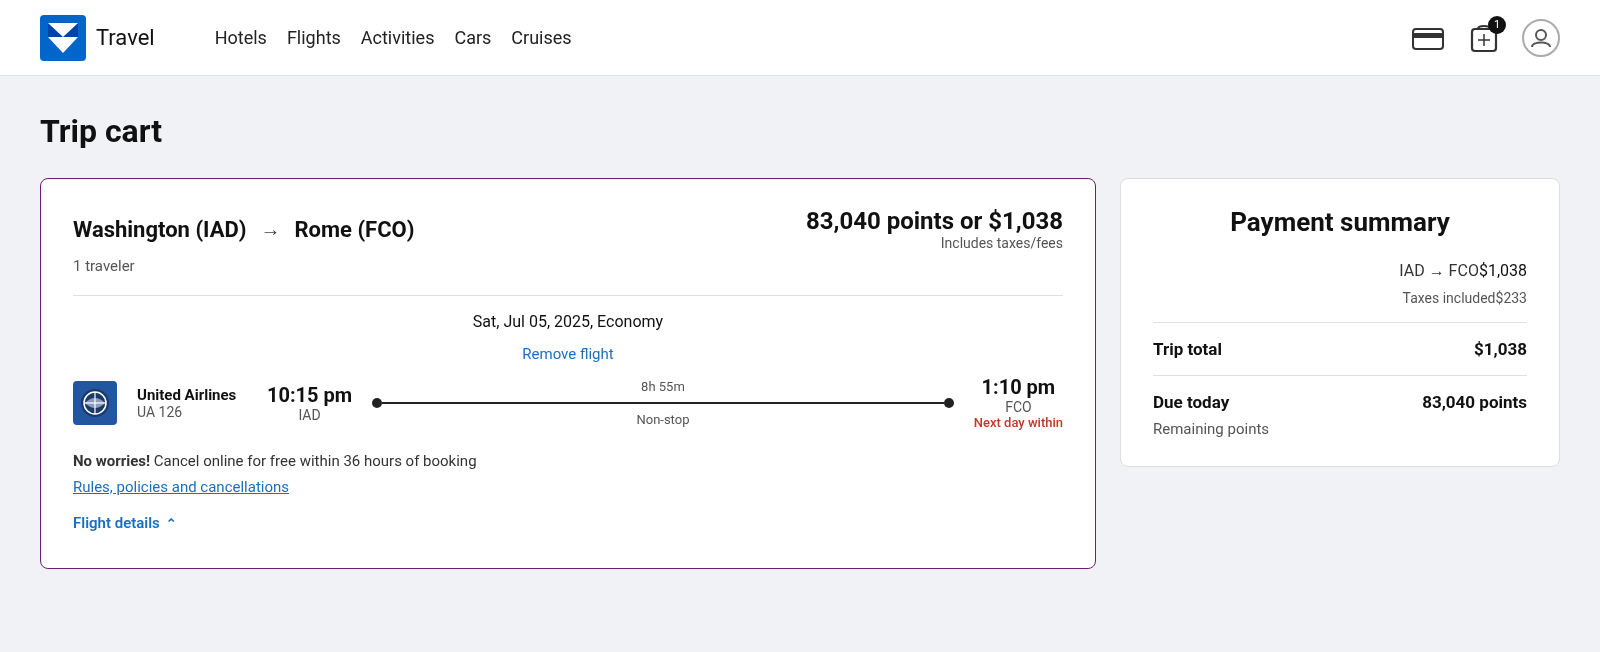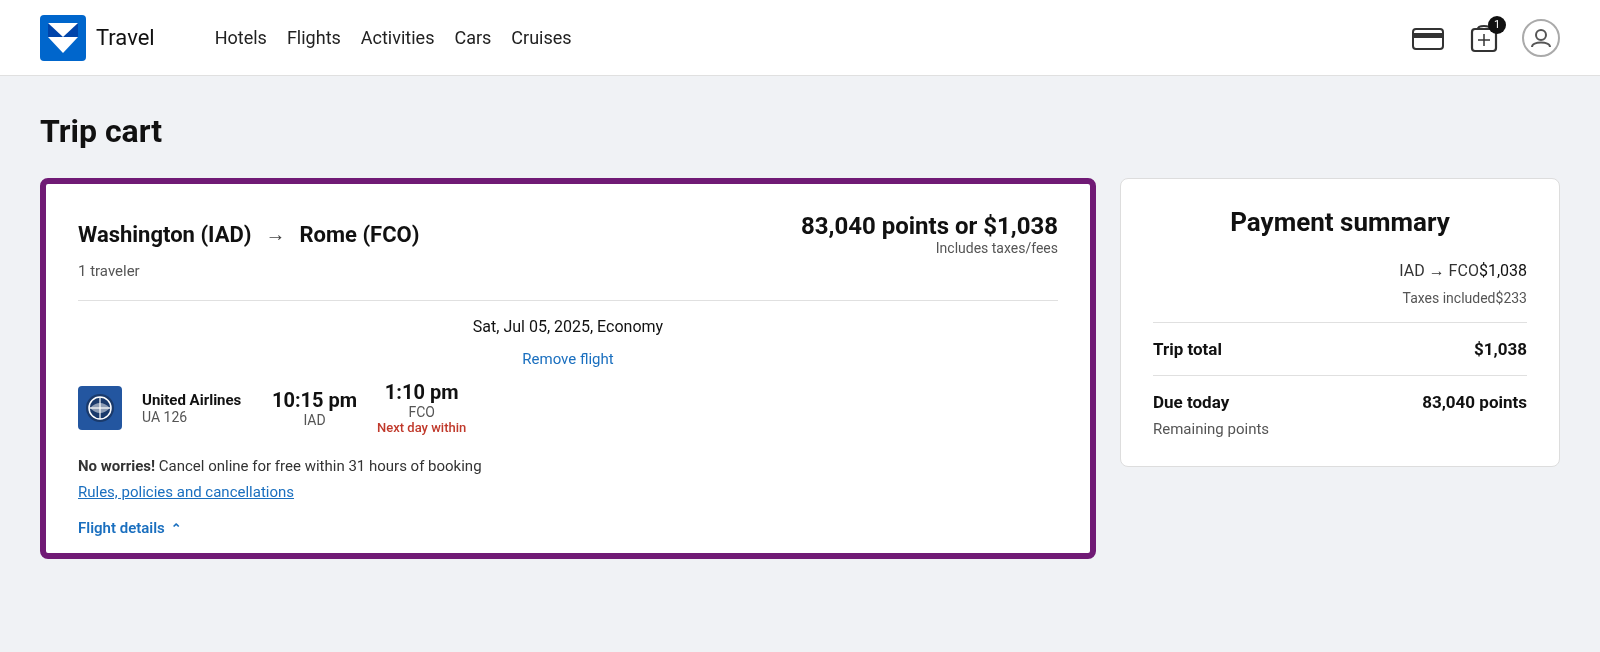--- a/index.html
+++ b/index.html
@@ -100,22 +100,22 @@
     .main-layout {
       display: flex;
       gap: 24px;
       align-items: flex-start;
     }
 
     
     .flight-card {
       background: #fff;
       border-radius: 8px;
-      border: 6px solid #701a75;
-      padding: 28px 32px 16px;
+      border: 1px solid #701a75;
+      padding: 28px 32px 36px;
       flex: 1;
     }
     .flight-header {
       display: flex;
       align-items: center;
       justify-content: space-between;
       margin-bottom: 6px;
     }
     .route-title {
       display: flex;
@@ -457,30 +457,39 @@
         <div class="airline-info">
           <div class="airline-name">United Airlines</div>
           <div class="flight-num">UA 126</div>
         </div>
 
         <div class="time-depart">
           <div class="time-big">10:15 pm</div>
           <div class="airport-code">IAD</div>
         </div>
 
+        <div class="duration-block">
+          <div class="duration-label">8h 55m</div>
+          <div class="flight-line">
+            <div class="dot"></div>
+            <div class="line"></div>
+            <div class="dot"></div>
+          </div>
+          <div class="nonstop-label">Non-stop</div>
+        </div>
 
         <div class="time-arrive">
           <div class="time-big">1:10 pm</div>
           <div class="airport-code">FCO</div>
           <div class="next-day">Next day within</div>
         </div>
       </div>
 
       <div class="no-worries">
-        <strong>No worries!</strong><span> Cancel online for free within 31 hours of booking</span>
+        <strong>No worries!</strong><span> Cancel online for free within 36 hours of booking</span>
       </div>
       <a class="policies-link">Rules, policies and cancellations</a>
 
       <a class="flight-details-link">
         <span>Flight details</span>
         <span style="font-size:13px;">⌃</span>
       </a>
     </div>
 
     <div class="payment-card">

